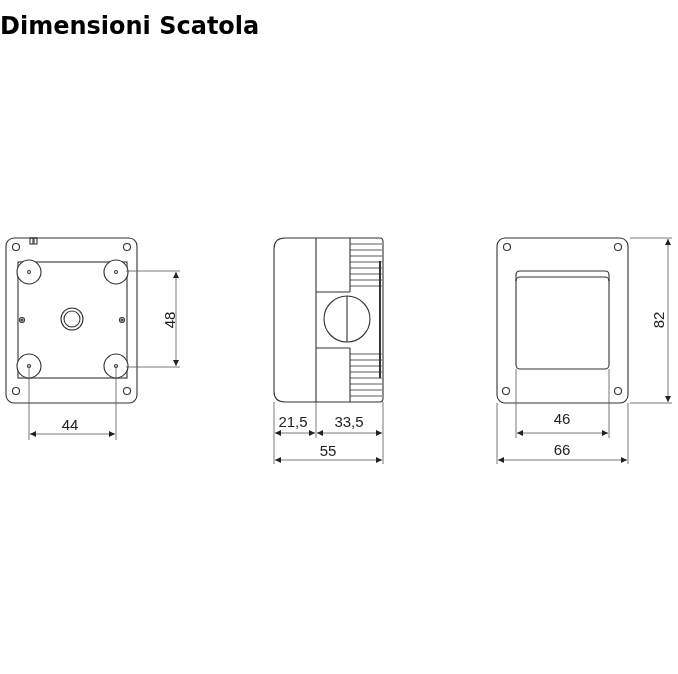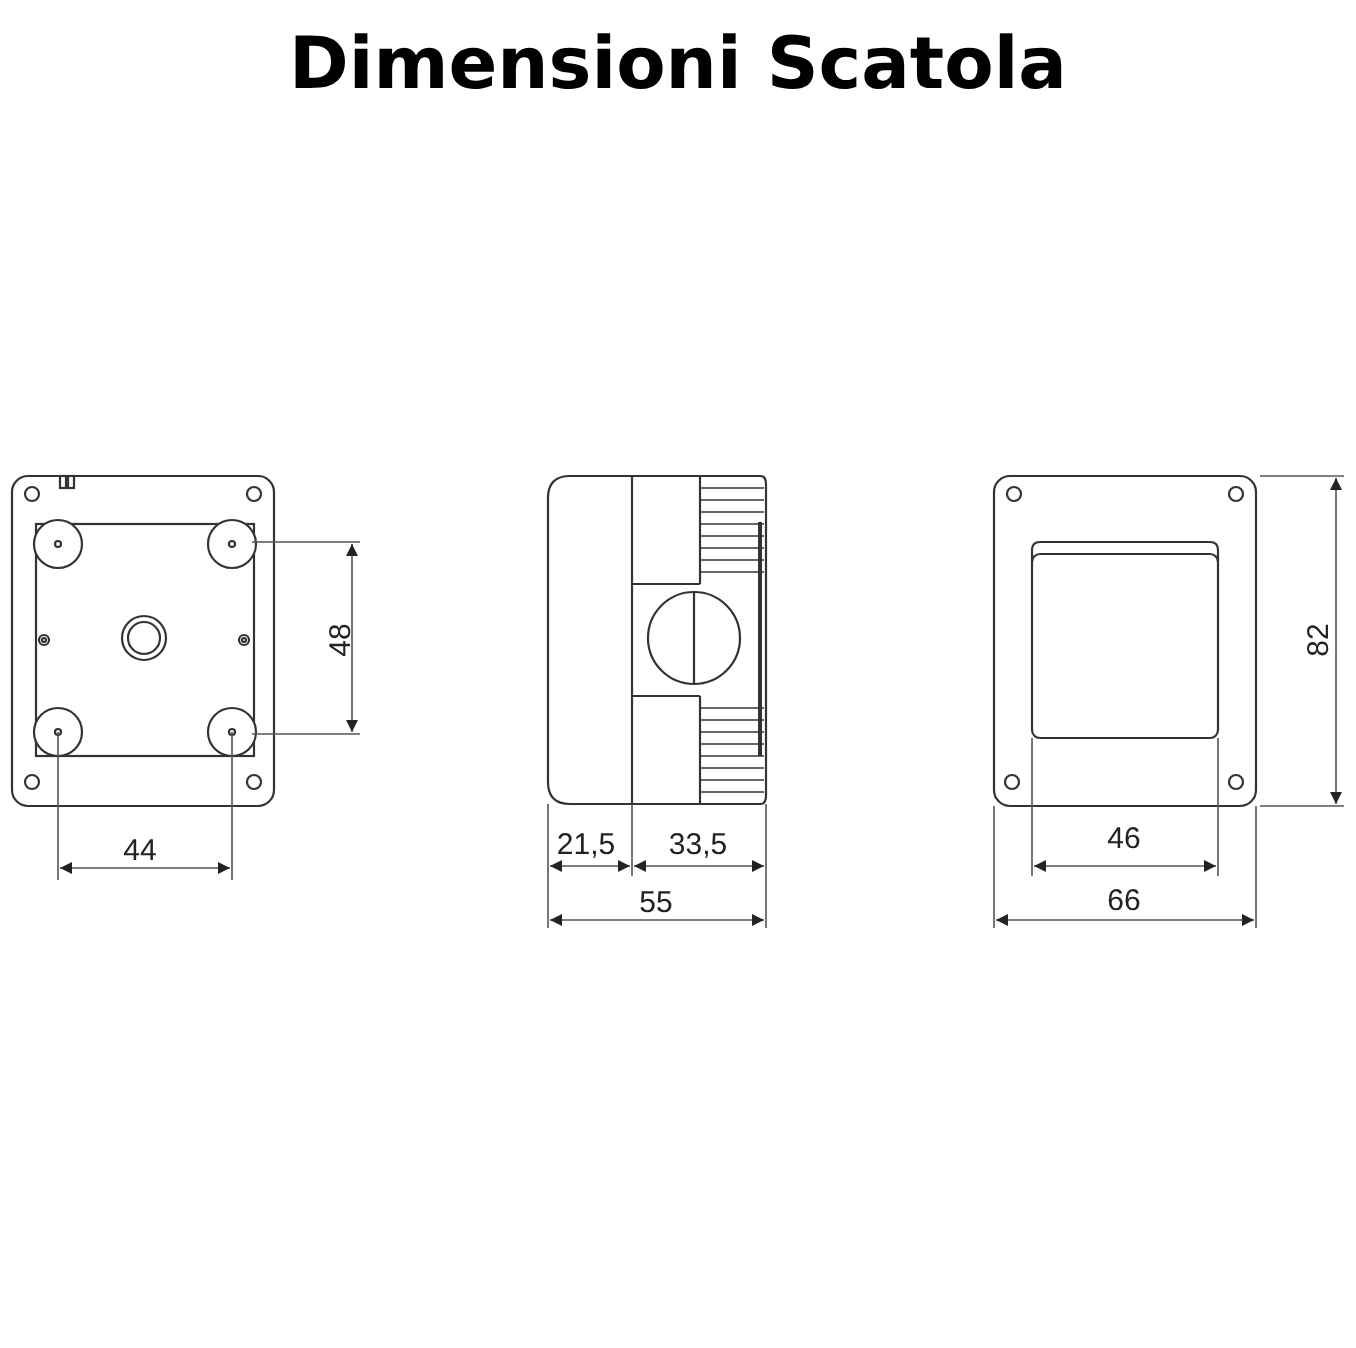--- a/index.html
+++ b/index.html
@@ -1,19 +1,19 @@
 <!DOCTYPE html>
 <html><head>
 <meta charset="utf-8">
 <style>
   html, body { margin:0; padding:0; background:#ffffff; }
   body { width:678px; height:674px; position:relative; overflow:hidden; }
   .title {
-    position:absolute; left:0; top:12px; width:678px; text-align:center;
-    font-family:"DejaVu Sans", sans-serif; font-weight:bold; font-size:36px; color:#000;
+    position:absolute; left:0; top:12px; width:678px; text-align:left;
+    font-family:"DejaVu Sans", sans-serif; font-weight:bold; font-size:24px; color:#000;
     letter-spacing:0px;
   }
   svg { position:absolute; left:0; top:0; }
   .dim { font-family:"Liberation Sans", sans-serif; font-size:15px; fill:#222; }
 </style>
 </head>
 <body>
 
 <div class="title">Dimensioni Scatola</div>
 

